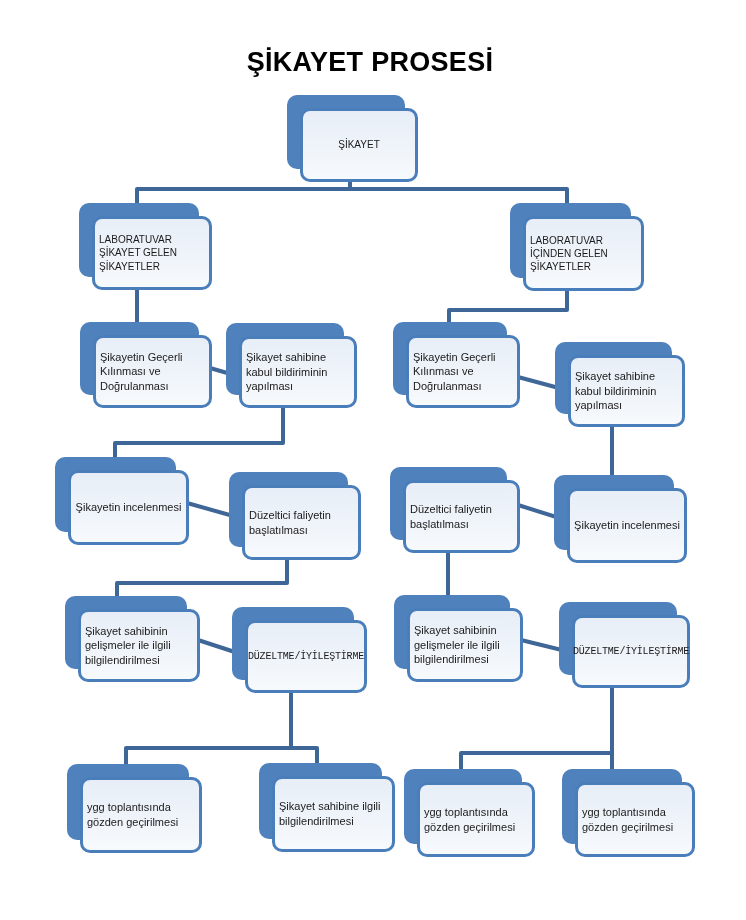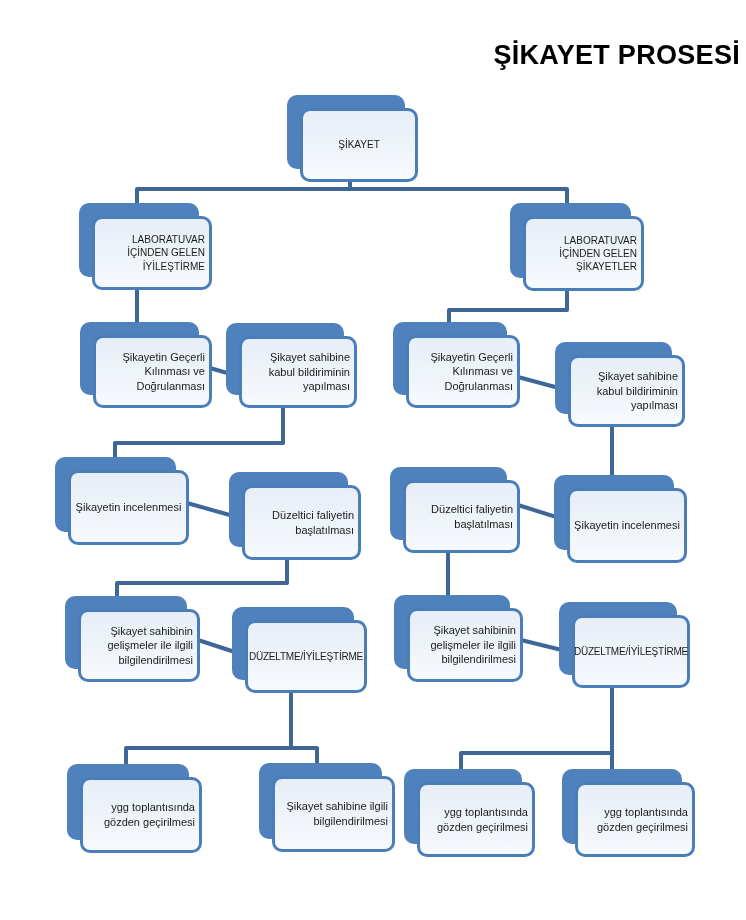--- a/index.html
+++ b/index.html
@@ -7,43 +7,43 @@
     --border-color:#4a7ebb;
     --connector-color:#3e6696;
     --title-color:#000000;
   }
   html,body{margin:0;padding:0;}
   body{
     width:746px;height:920px;position:relative;background:#ffffff;
     font-family:"Liberation Sans",sans-serif;overflow:hidden;
   }
   .title{
-    position:absolute;top:40px;left:0;width:740px;text-align:right;
+    position:absolute;top:47px;left:0;width:740px;text-align:center;
     font-size:27px;font-weight:700;color:var(--title-color);letter-spacing:0.3px;
   }
   svg.connectors{position:absolute;left:0;top:0;z-index:1;}
   .connector{
     fill:none;stroke:var(--connector-color);stroke-width:4;
     stroke-linejoin:round;stroke-linecap:butt;
   }
   .node{position:absolute;z-index:2;}
   .node-shadow{
     position:absolute;left:0;top:0;width:100%;height:100%;
     background:var(--accent);border-radius:10px;
   }
   .node-face{
     position:absolute;left:13px;top:13px;width:100%;height:100%;box-sizing:border-box;
     background:linear-gradient(180deg,#e8eef7 0%,#eff4fa 55%,#f7fafd 100%);
     border:3px solid var(--border-color);border-radius:10px;
-    display:flex;align-items:center;justify-content:center;text-align:right;
+    display:flex;align-items:center;justify-content:center;text-align:left;
     padding:3px 4px;font-size:11px;color:#1a1a1a;line-height:1.32;
   }
   .node-face.caps{font-size:10px;}
   .node-face.oneline{font-size:10px;letter-spacing:-0.2px;}
-  .node-face.oneline .node-label{white-space:nowrap;}
+  .node-face.oneline .node-label{white-space:nowrap;font-family:Liberation Mono, monospace;}
 </style>
 </head>
 <body>
 
 <div class="title">ŞİKAYET PROSESİ</div>
 
 <svg class="connectors" width="746" height="920" viewBox="0 0 746 920">
   <path class="connector" d="M350,179 L350,189 M137,213 L137,189 L567,189 L567,213"></path>
   <path class="connector" d="M137,288 L137,330"></path>
   <path class="connector" d="M567,289 L567,310 L449,310 L449,328"></path>
@@ -64,21 +64,21 @@
 <div class="node" style="left:287px;top:95px;width:118px;height:74px">
   <div class="node-shadow"></div>
   <div class="node-face caps">
     <span class="node-label">ŞİKAYET</span>
   </div>
 </div>
 
 <div class="node" style="left:79px;top:203px;width:120px;height:74px">
   <div class="node-shadow"></div>
   <div class="node-face caps">
-    <span class="node-label">LABORATUVAR İÇİNDEN GELEN İYİLEŞTİRME</span>
+    <span class="node-label">LABORATUVAR ŞİKAYET GELEN ŞİKAYETLER</span>
   </div>
 </div>
 
 <div class="node" style="left:510px;top:203px;width:121px;height:75px">
   <div class="node-shadow"></div>
   <div class="node-face caps">
     <span class="node-label">LABORATUVAR İÇİNDEN GELEN ŞİKAYETLER</span>
   </div>
 </div>
 

